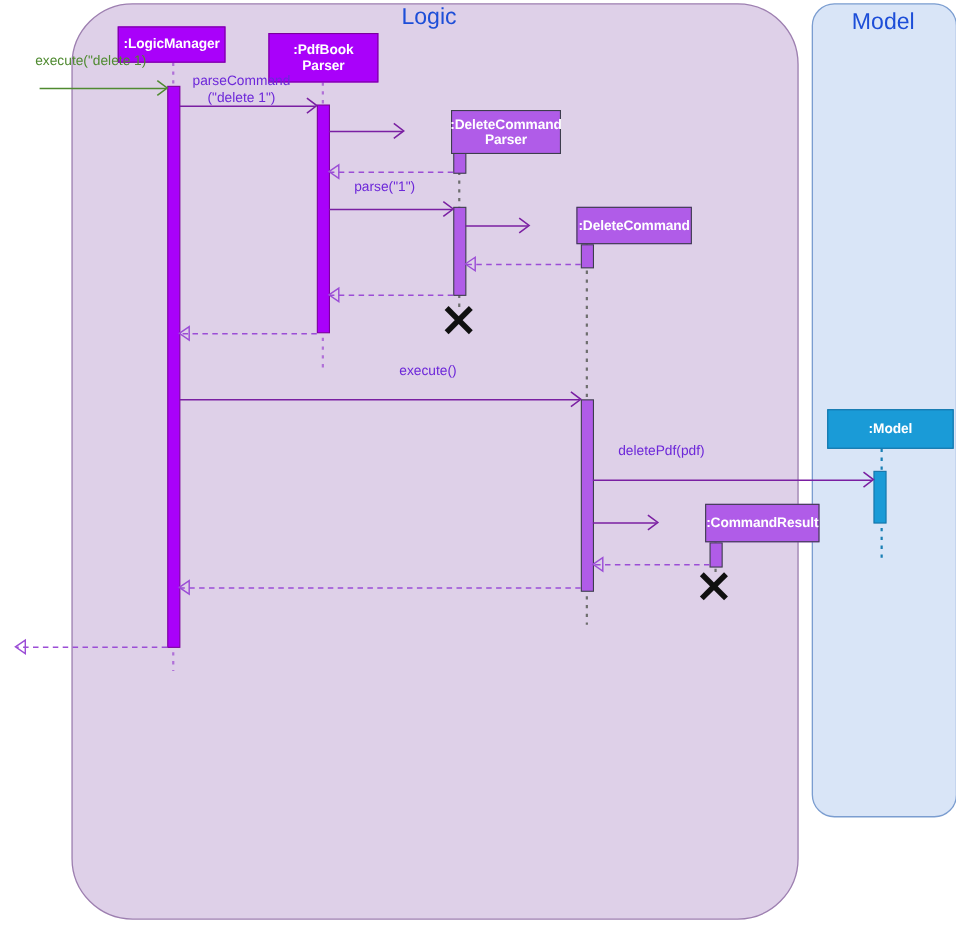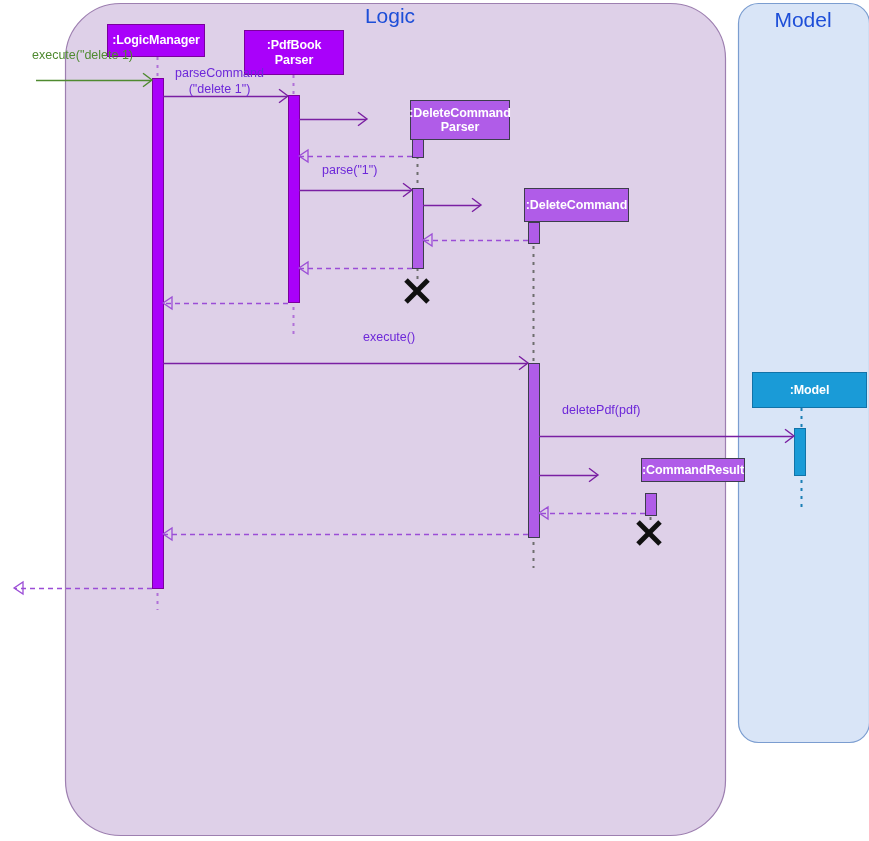--- a/index.html
+++ b/index.html
@@ -181,21 +181,21 @@
         <span style="white-space: pre-line;">:PdfBook
 Parser</span>
       </div>
       <div class="obj-box light" style="left: 367px; top: 100px; width: 100px; height: 40px;">
         <span style="white-space: pre-line;">:DeleteCommand
 Parser</span>
       </div>
       <div class="obj-box light" style="left: 481px; top: 188px; width: 105px; height: 34px;">
         <span style="white-space: pre-line;">:DeleteCommand</span>
       </div>
-      <div class="obj-box light" style="left: 598px; top: 458px; width: 104px; height: 24px;">
+      <div class="obj-box light" style="left: 598px; top: 458px; width: 104px; height: 35px;">
         <span style="white-space: pre-line;">:CommandResult</span>
       </div>
       <div class="obj-box blue" style="left: 752px; top: 372px; width: 115px; height: 36px;">
         <span style="white-space: pre-line;">:Model</span>
       </div>
     </div>
   <div id="msg-labels">
       <div class="msg-label green" style="left: 32px; top: 48px;">execute("delete 1)</div>
       <div class="msg-label" style="left: 175px; top: 66px;">parseCommand
 ("delete 1")</div>

